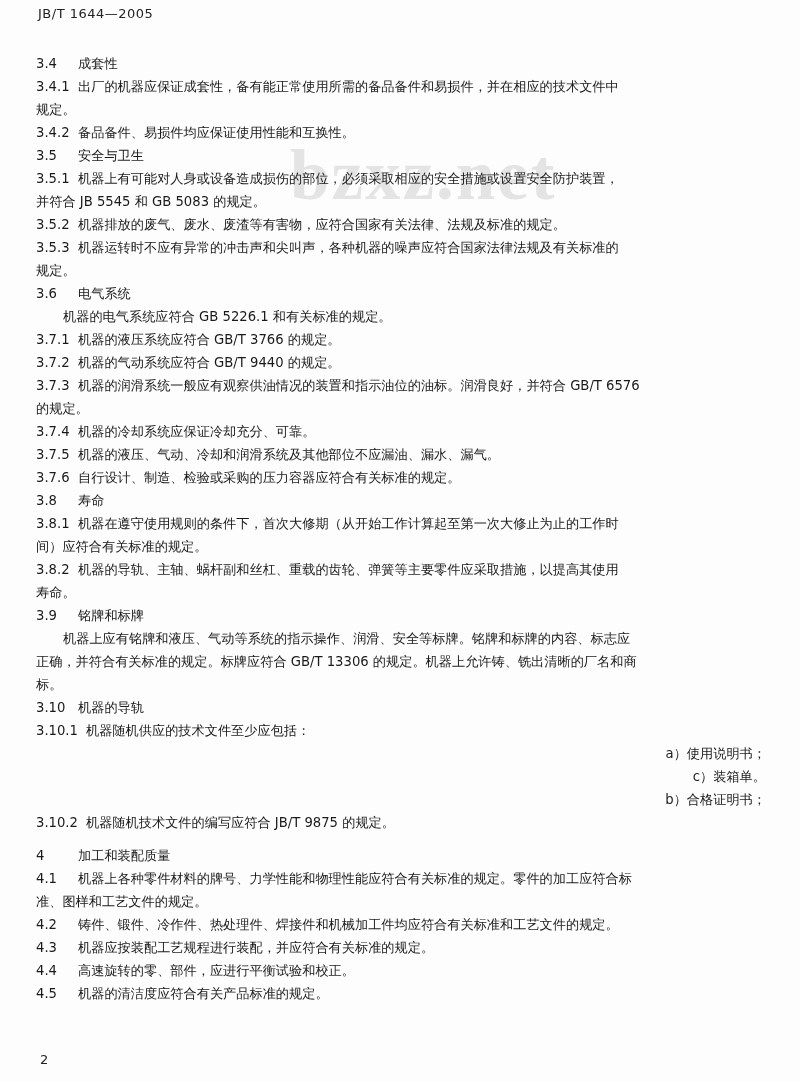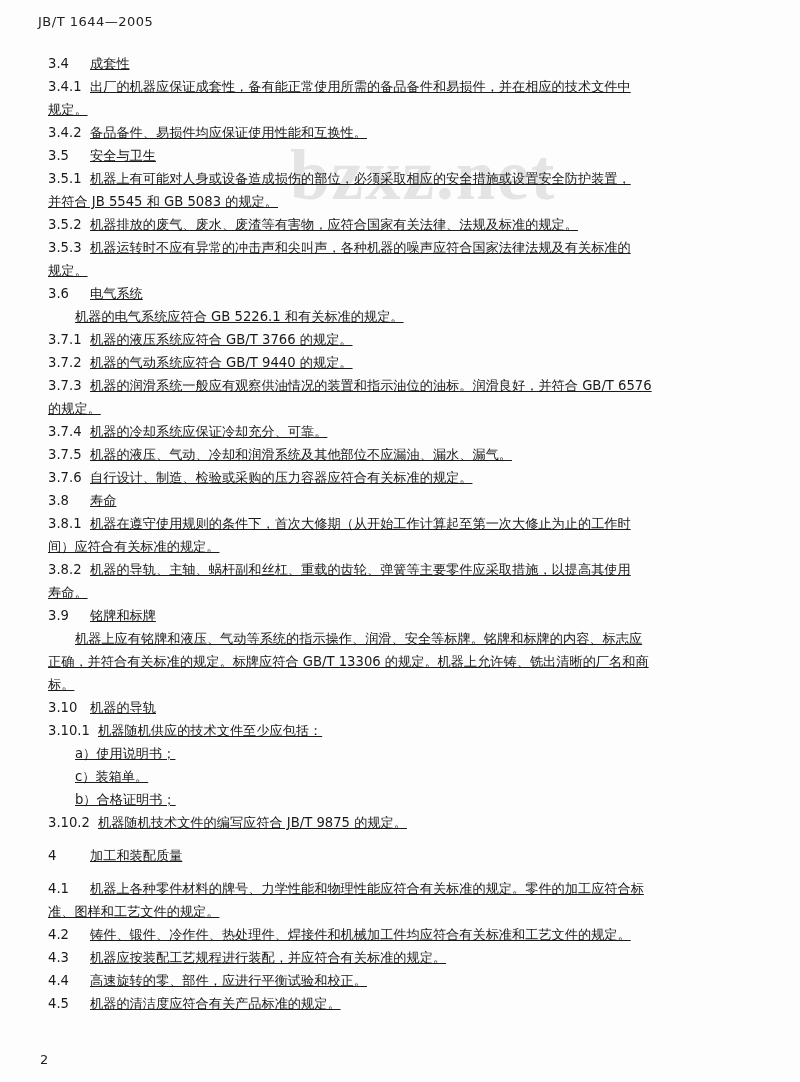--- a/index.html
+++ b/index.html
@@ -2,33 +2,33 @@
 <html><head>
 <meta charset="utf-8">
 <style>
   html, body { margin: 0; padding: 0; background: #ffffff; }
   body {
     width: 800px; height: 1082px; position: relative; overflow: hidden;
     font-family: "DejaVu Sans", "Liberation Sans", sans-serif;
     color: #1a1a1a;
   }
   .page { position: absolute; left: 0; top: 0; width: 800px; height: 1082px; background: #fdfdfd; }
-  .header { position: absolute; left: 38px; top: 6px; font-size: 13px; letter-spacing: 0.5px; color: #222; margin-top: 8px; }
+  .header { position: absolute; left: 38px; top: 6px; font-size: 13px; letter-spacing: 0.5px; color: #222; }
   .watermark {
     position: absolute; left: 290px; top: 140px; font-size: 71px; font-weight: bold;
     color: rgba(180,180,180,0.35); letter-spacing: 2px; pointer-events: none;
     font-family: Liberation Serif, serif; line-height: 1;
   }
-  .body { position: absolute; left: 48px; top: 52px; width: 730px; text-decoration: underline; }
+  .body { position: absolute; left: 36px; top: 52px; width: 730px; }
   .line { font-size: 13.2px; line-height: 23px; height: 23px; white-space: nowrap; }
   .num { display: inline-block; min-width: 34px; margin-right: 8px; }
   .num.w2 { min-width: 42px; }
   .indent { padding-left: 27px; }
-  .list-item { padding-left: 27px; }
-  .sec4 { margin-top: 10px; margin-bottom: 10px; }
+  .list-item { padding-left: 27px; text-align: right; }
+  .sec4 { margin-top: 10px; }
   .footer { position: absolute; left: 40px; top: 1052px; font-size: 13px; color: #222; }
 </style>
 </head>
 <body>
 
 <div class="page">
   <div class="header">JB/T 1644—2005</div>
   <div class="watermark">bzxz.net</div>
 
   <div class="body">

